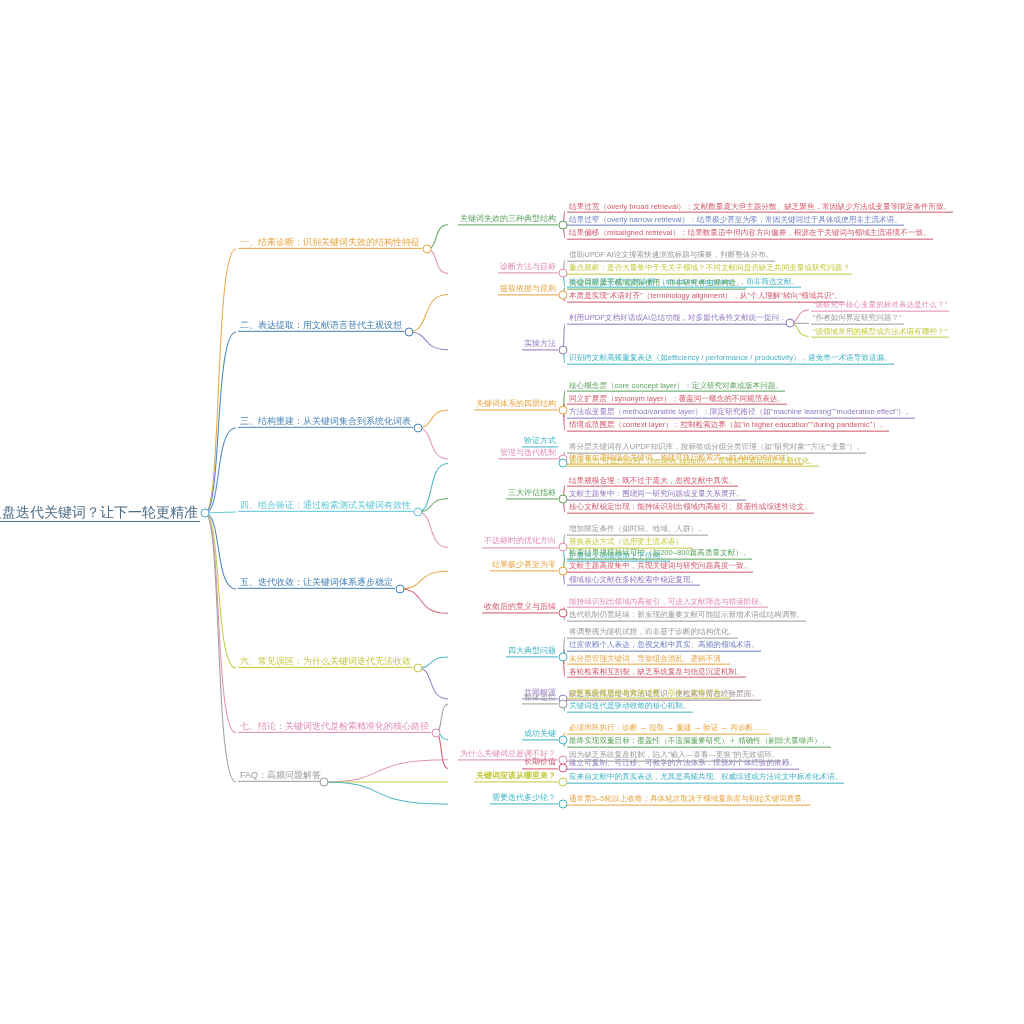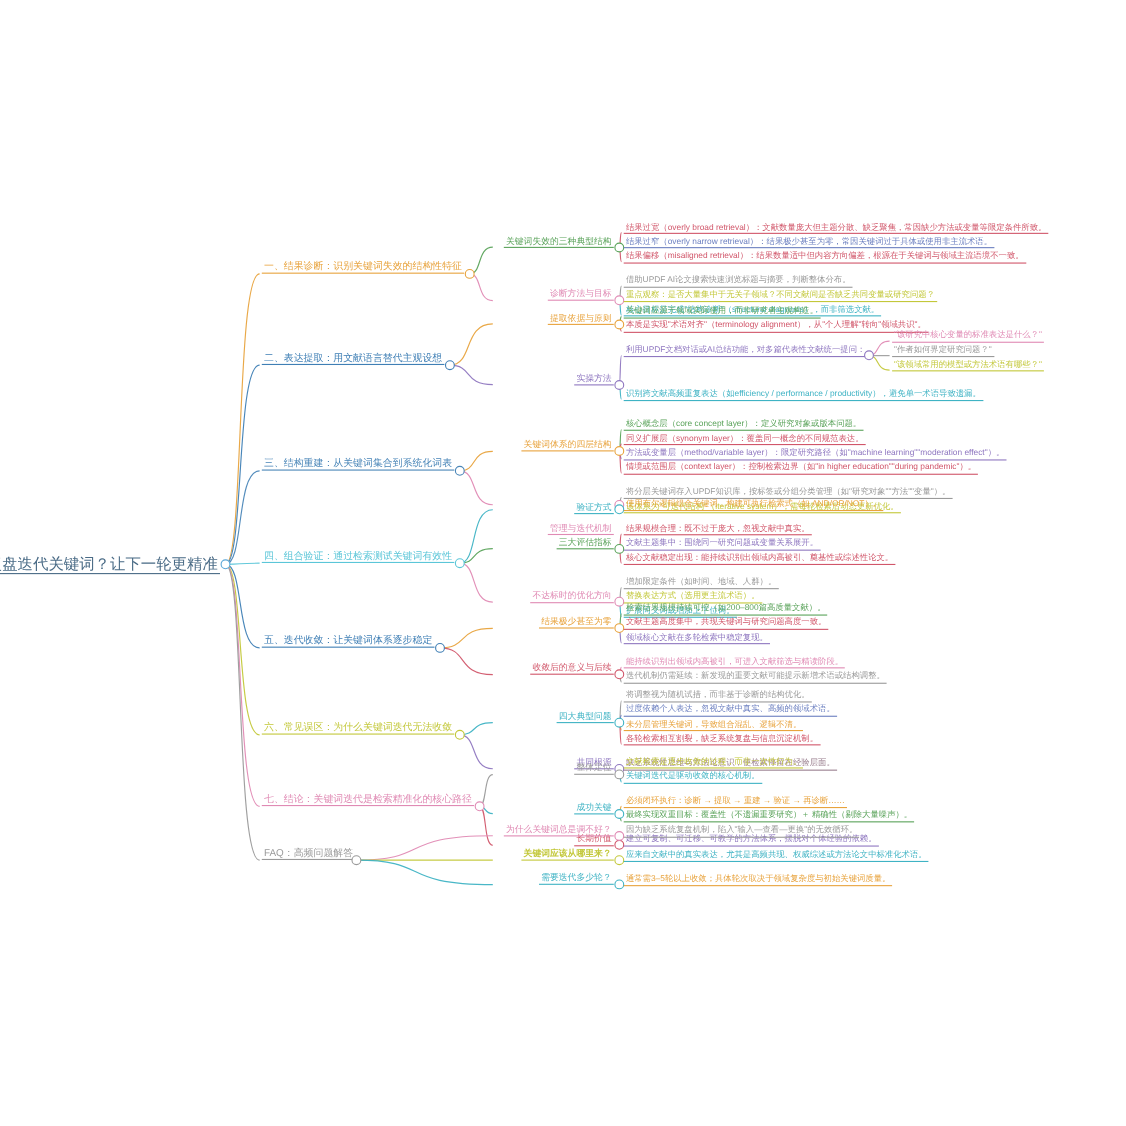--- a/index.html
+++ b/index.html
@@ -135,27 +135,27 @@
       <div class="node n-l3 right" style="left: 810.712px; top: 332.5px; color: rgb(195, 200, 58);"><span class="txt">"该领域常用的模型或方法术语有哪些？"</span></div>
       <div class="node n-l3 right" style="left: 567px; top: 358.9px; color: rgb(63, 179, 196);"><span class="txt">识别跨文献高频重复表达（如efficiency / performance / productivity），避免单一术语导致遗漏。</span></div>
       <div class="node n-l1 right" style="left: 238px; top: 422px; color: rgb(74, 134, 184);"><span class="txt">三、结构重建：从关键词集合到系统化词表</span></div>
       <div class="dot" style="left: 418px; top: 428px; border-color: rgb(74, 134, 184);"></div>
       <div class="node n-l2 left" style="left: 558px; top: 405.3px; color: rgb(232, 163, 61);"><span class="txt">关键词体系的四层结构</span></div>
       <div class="dot" style="left: 563px; top: 410.3px; border-color: rgb(232, 163, 61);"></div>
       <div class="node n-l3 right" style="left: 567px; top: 386.5px; color: rgb(90, 163, 90);"><span class="txt">核心概念层（core concept layer）：定义研究对象或版本问题。</span></div>
       <div class="node n-l3 right" style="left: 567px; top: 399.7px; color: rgb(209, 86, 106);"><span class="txt">同义扩展层（synonym layer）：覆盖同一概念的不同规范表达。</span></div>
       <div class="node n-l3 right" style="left: 567px; top: 412.9px; color: rgb(143, 119, 192);"><span class="txt">方法或变量层（method/variable layer）：限定研究路径（如"machine learning""moderation effect"）。</span></div>
       <div class="node n-l3 right" style="left: 567px; top: 426.1px; color: rgb(209, 86, 106);"><span class="txt">情境或范围层（context layer）：控制检索边界（如"in higher education""during pandemic"）。</span></div>
-      <div class="node n-l2 left" style="left: 558px; top: 453.9px; color: rgb(224, 138, 180); margin-top: 27px;"><span class="txt">管理与迭代机制</span></div>
+      <div class="node n-l2 left" style="left: 558px; top: 453.9px; color: rgb(224, 138, 180);"><span class="txt">管理与迭代机制</span></div>
       <div class="dot" style="left: 563px; top: 458.9px; border-color: rgb(224, 138, 180);"></div>
       <div class="node n-l3 right" style="left: 567px; top: 448.3px; color: rgb(154, 154, 154);"><span class="txt">将分层关键词存入UPDF知识库，按标签或分组分类管理（如"研究对象""方法""变量"）。</span></div>
       <div class="node n-l3 right" style="left: 567px; top: 461.5px; color: rgb(195, 200, 58);"><span class="txt">该体系为"可迭代结构"（iterative system），需每轮检索后动态更新优化。</span></div>
       <div class="node n-l1 right" style="left: 238px; top: 506px; color: rgb(91, 198, 216);"><span class="txt">四、组合验证：通过检索测试关键词有效性</span></div>
       <div class="dot" style="left: 418px; top: 512px; border-color: rgb(91, 198, 216);"></div>
-      <div class="node n-l2 left" style="left: 558px; top: 462px; color: rgb(63, 179, 196);"><span class="txt">验证方式</span></div>
+      <div class="node n-l2 left" style="left: 558px; top: 442px; color: rgb(63, 179, 196);"><span class="txt">验证方式</span></div>
       <div class="dot" style="left: 563px; top: 463.4px; border-color: rgb(63, 179, 196);"></div>
       <div class="node n-l3 right" style="left: 567px; top: 459.4px; color: rgb(232, 163, 61);"><span class="txt">使用布尔逻辑组合关键词，构建可执行检索式（如 AND/OR/NOT）。</span></div>
       <div class="node n-l2 left" style="left: 558px; top: 493.8px; color: rgb(90, 163, 90);"><span class="txt">三大评估指标</span></div>
       <div class="dot" style="left: 563px; top: 498.8px; border-color: rgb(90, 163, 90);"></div>
       <div class="node n-l3 right" style="left: 567px; top: 481.6px; color: rgb(209, 86, 106);"><span class="txt">结果规模合理：既不过于庞大，忽视文献中真实。</span></div>
       <div class="node n-l3 right" style="left: 567px; top: 494.8px; color: rgb(143, 119, 192);"><span class="txt">文献主题集中：围绕同一研究问题或变量关系展开。</span></div>
       <div class="node n-l3 right" style="left: 567px; top: 508px; color: rgb(209, 86, 106);"><span class="txt">核心文献稳定出现：能持续识别出领域内高被引、奠基性或综述性论文。</span></div>
       <div class="node n-l2 left" style="left: 558px; top: 542.4px; color: rgb(224, 138, 180);"><span class="txt">不达标时的优化方向</span></div>
       <div class="dot" style="left: 563px; top: 547.4px; border-color: rgb(224, 138, 180);"></div>
       <div class="node n-l3 right" style="left: 567px; top: 530.2px; color: rgb(154, 154, 154);"><span class="txt">增加限定条件（如时间、地域、人群）。</span></div>

